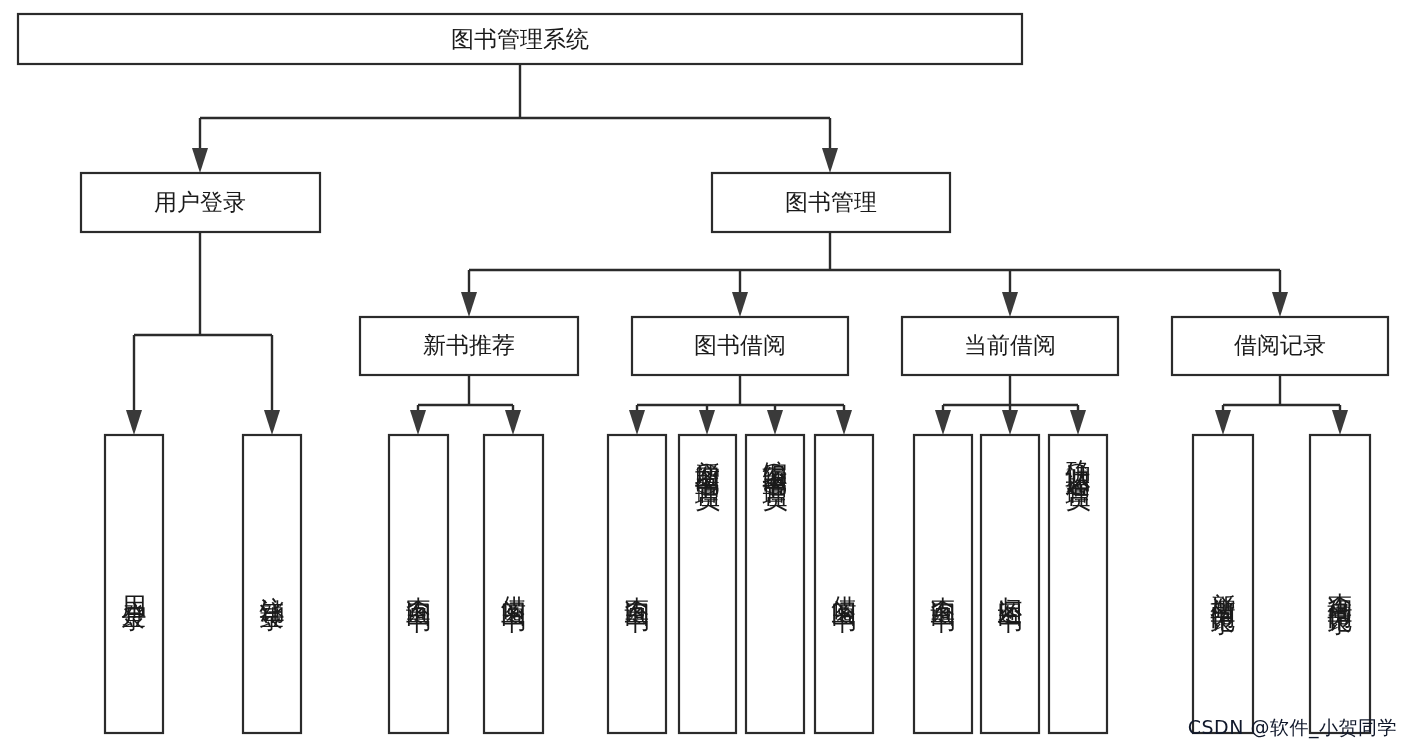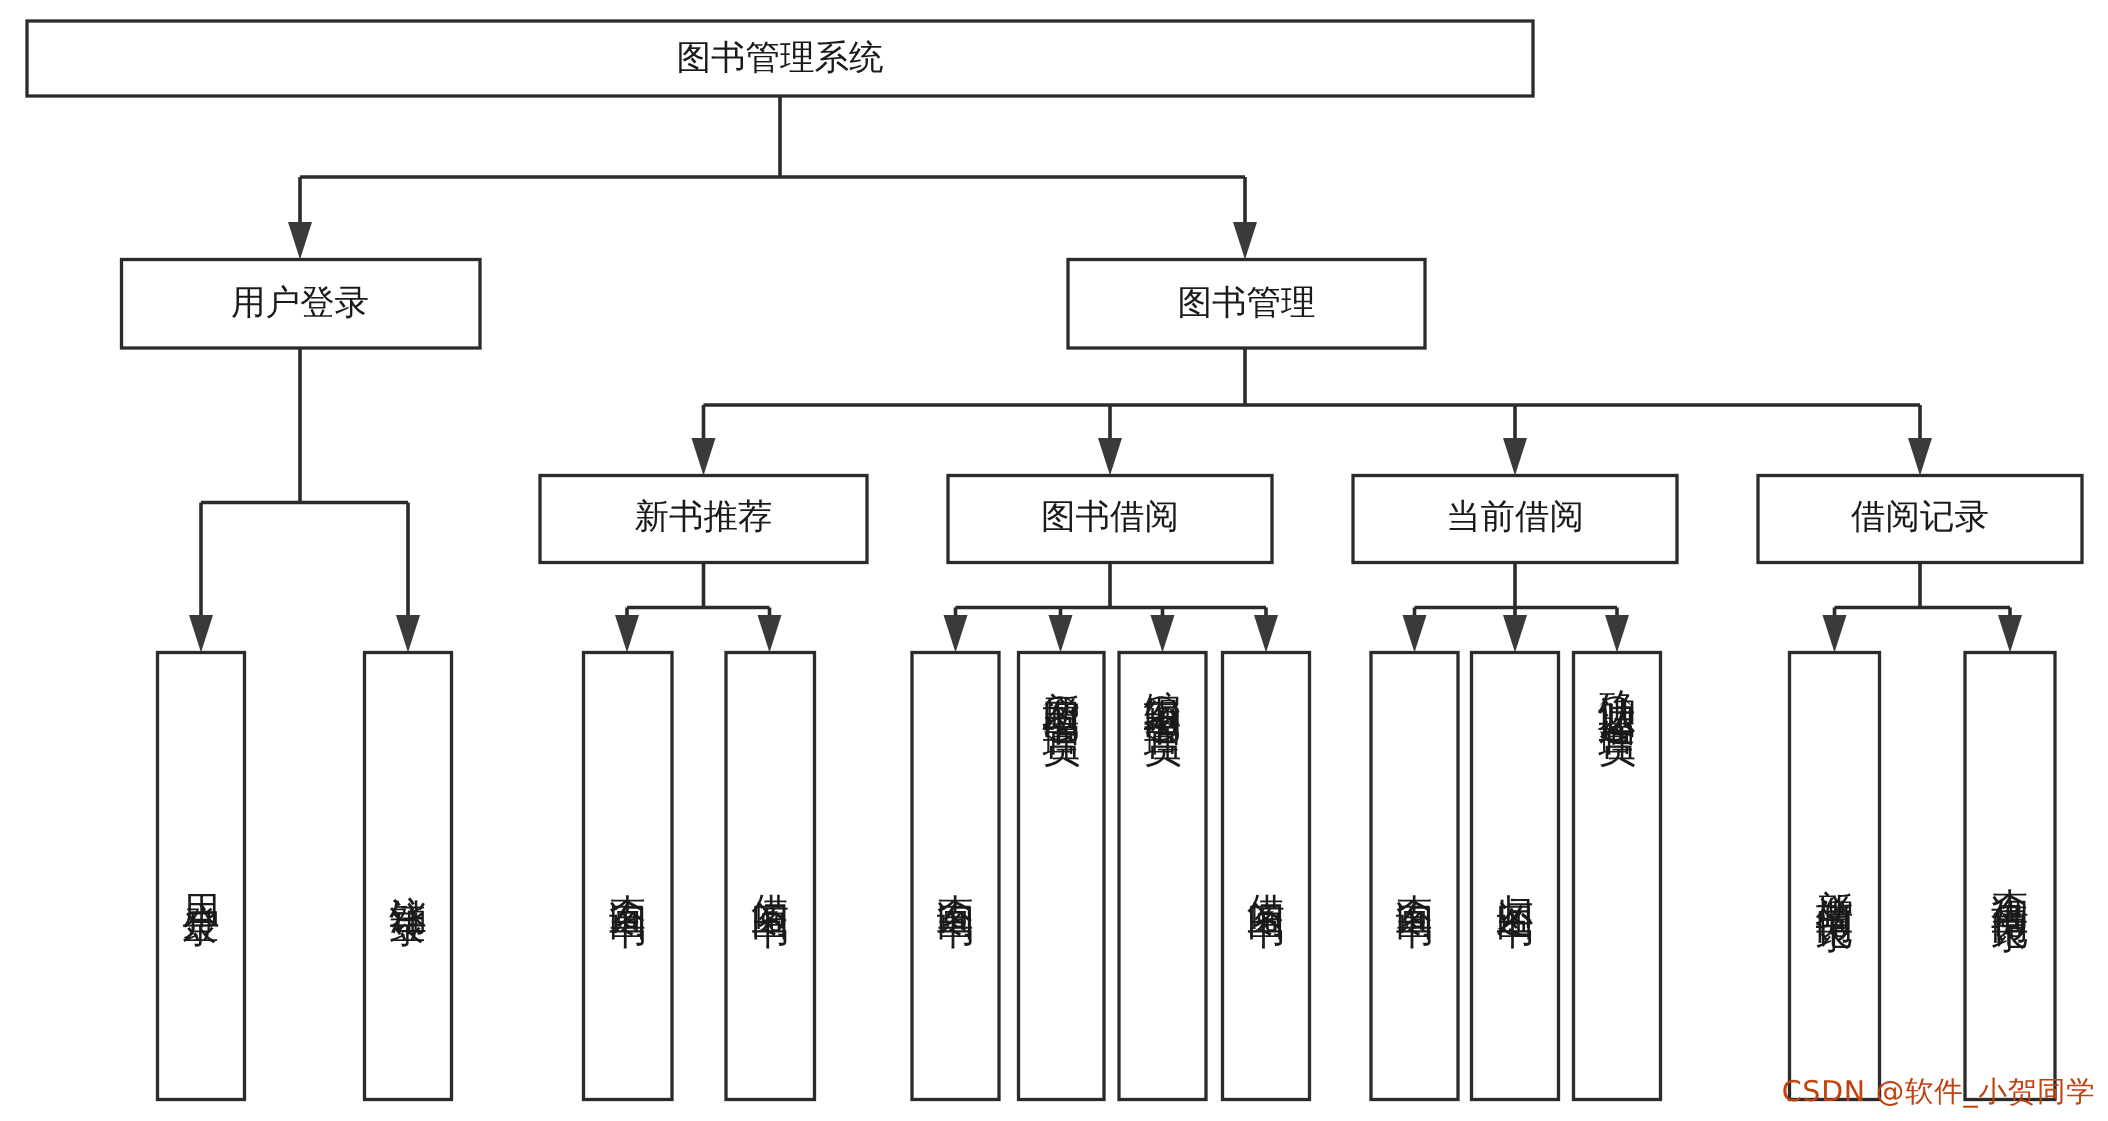--- a/index.html
+++ b/index.html
@@ -72,21 +72,21 @@
     color: #1a1a1a;
     white-space: nowrap;
     text-align: center;
   }
   .watermark {
     position: absolute;
     right: 8px;
     bottom: 6px;
     font-family: "DejaVu Sans", "Liberation Sans", sans-serif;
     font-size: 19px;
-    color: #c2410c;
+    color: #0f172a;
     white-space: nowrap;
     letter-spacing: 0.5px;
     text-align: right;
   }
 </style>
 </head>
 <body>
 
 <div id="diagram-root">
 

